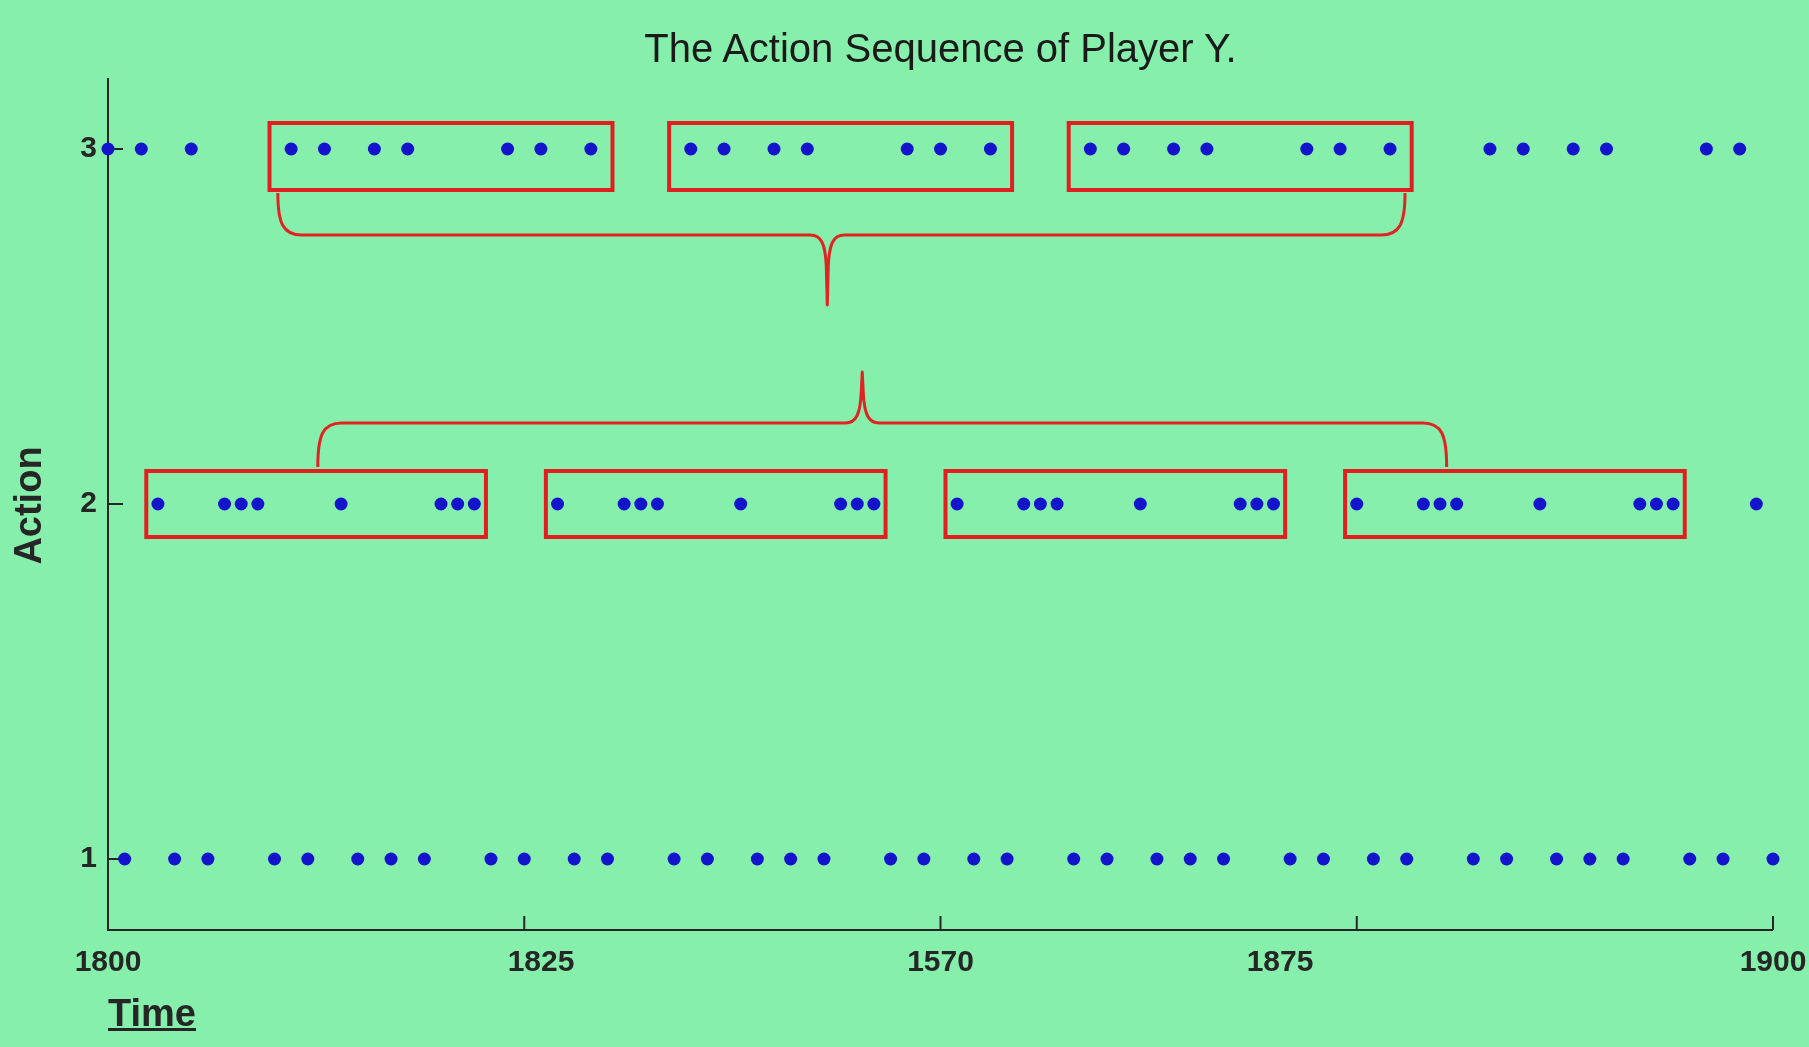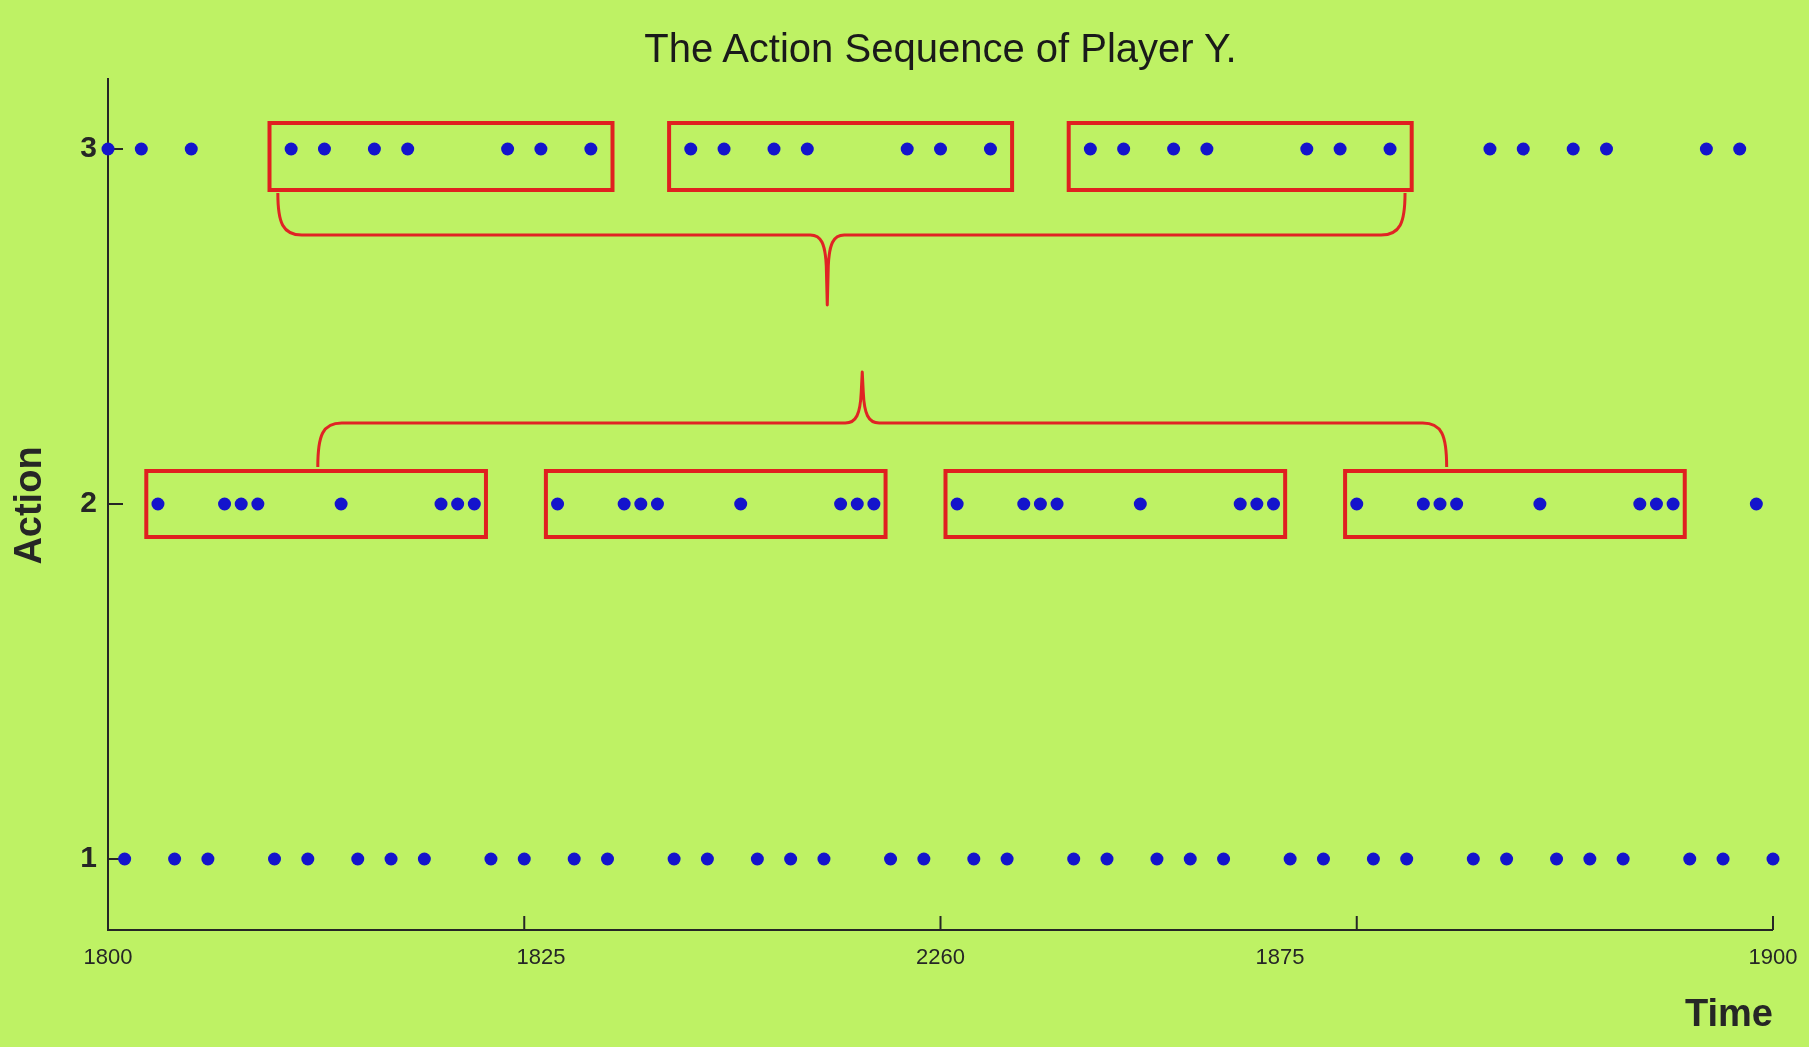--- a/index.html
+++ b/index.html
@@ -1,31 +1,31 @@
 <!DOCTYPE html>
 <html><head>
 <meta charset="utf-8">
 <style>
   html,body{margin:0;padding:0;background:#fff;}
   #figure{
-    position:relative;width:1809px;height:1047px;background:#bef264;
+    position:relative;width:1809px;height:1047px;background:#86efac;
     font-family:"Liberation Sans", sans-serif;overflow:hidden;
   }
   #chart-svg{position:absolute;left:0;top:0;}
   .txt{position:absolute;white-space:nowrap;color:#262626;}
   #chart-title{left:108px;top:26px;width:1665px;text-align:center;
     font-size:40px;font-weight:400;color:#1a1a1a;}
-  #x-axis-label{left:108px;top:992px;width:1665px;text-align:right;
-    font-size:38px;font-weight:700;}
+  #x-axis-label{left:108px;top:992px;width:1665px;text-align:left;
+    font-size:38px;font-weight:700;text-decoration:underline;}
   #y-axis-label{left:-72px;top:484px;width:200px;text-align:center;
     font-size:38px;font-weight:700;transform:rotate(-90deg);}
   #annotation-text{left:628px;top:320px;width:400px;text-align:center;
     font-size:35px;font-weight:400;}
   .x-tick-label{width:140px;text-align:center;top:944px;
-    font-size:22px;font-weight:400;}
+    font-size:30px;font-weight:700;}
   .y-tick-label{width:80px;text-align:right;font-size:30px;font-weight:700;}
 </style>
 </head>
 <body>
 
 <div id="figure">
   <svg id="chart-svg" width="1809" height="1047">
       <path d="M 108 78 L 108 930 L 1773 930" stroke="#262626" stroke-width="2" fill="none"></path>
       <line x1="108" y1="930" x2="108" y2="916" stroke="#262626" stroke-width="2"></line>
       <line x1="524.25" y1="930" x2="524.25" y2="916" stroke="#262626" stroke-width="2"></line>
@@ -144,19 +144,19 @@
       <rect x="945.4949999999993" y="471" width="339.66000000000133" height="66" fill="none" stroke="#e02020" stroke-width="4"></rect>
       <rect x="1345.0949999999993" y="471" width="339.66000000000145" height="66" fill="none" stroke="#e02020" stroke-width="4"></rect>
       <path d="M 277.8300000000007 193 C 277.8300000000007 223 282.8300000000007 235 301.8300000000007 235 L 810.2800000000008 235 C 821.2800000000008 235 825.2800000000008 244 826.2800000000008 266 L 827.2800000000008 305 L 828.2800000000008 266 C 829.2800000000008 244 833.2800000000008 235 844.2800000000008 235 L 1381.0350000000014 235 C 1400.0350000000014 235 1405.0350000000014 223 1405.0350000000014 193" stroke="#e02424" stroke-width="3" fill="none" stroke-linejoin="round"></path>
       <path d="M 317.7899999999985 467 C 317.7899999999985 435 322.7899999999985 423 341.7899999999985 423 L 845.2449999999993 423 C 856.2449999999993 423 860.2449999999993 414 861.2449999999993 392 L 862.2449999999993 372 L 863.2449999999993 392 C 864.2449999999993 414 868.2449999999993 423 879.2449999999993 423 L 1422.6600000000014 423 C 1441.6600000000014 423 1446.6600000000014 435 1446.6600000000014 467" stroke="#e02424" stroke-width="3" fill="none" stroke-linejoin="round"></path>
     </svg>
   <div class="txt" id="chart-title">The Action Sequence of Player Y.</div>
   <div class="txt" id="x-axis-label">Time</div>
   <div class="txt" id="y-axis-label">Action</div>
 <div class="txt x-tick-label" style="left: 38px;">1800</div>
     <div class="txt x-tick-label" style="left: 471px;">1825</div>
-    <div class="txt x-tick-label" style="left: 870.5px;">2260</div>
+    <div class="txt x-tick-label" style="left: 870.5px;">1570</div>
     <div class="txt x-tick-label" style="left: 1210px;">1875</div>
     <div class="txt x-tick-label" style="left: 1703px;">1900</div>
     <div class="txt y-tick-label" style="left: 17px; top: 840px;">1</div>
     <div class="txt y-tick-label" style="left: 17px; top: 485px;">2</div>
     <div class="txt y-tick-label" style="left: 17px; top: 130px;">3</div>
   </div>
 
 </body></html>

